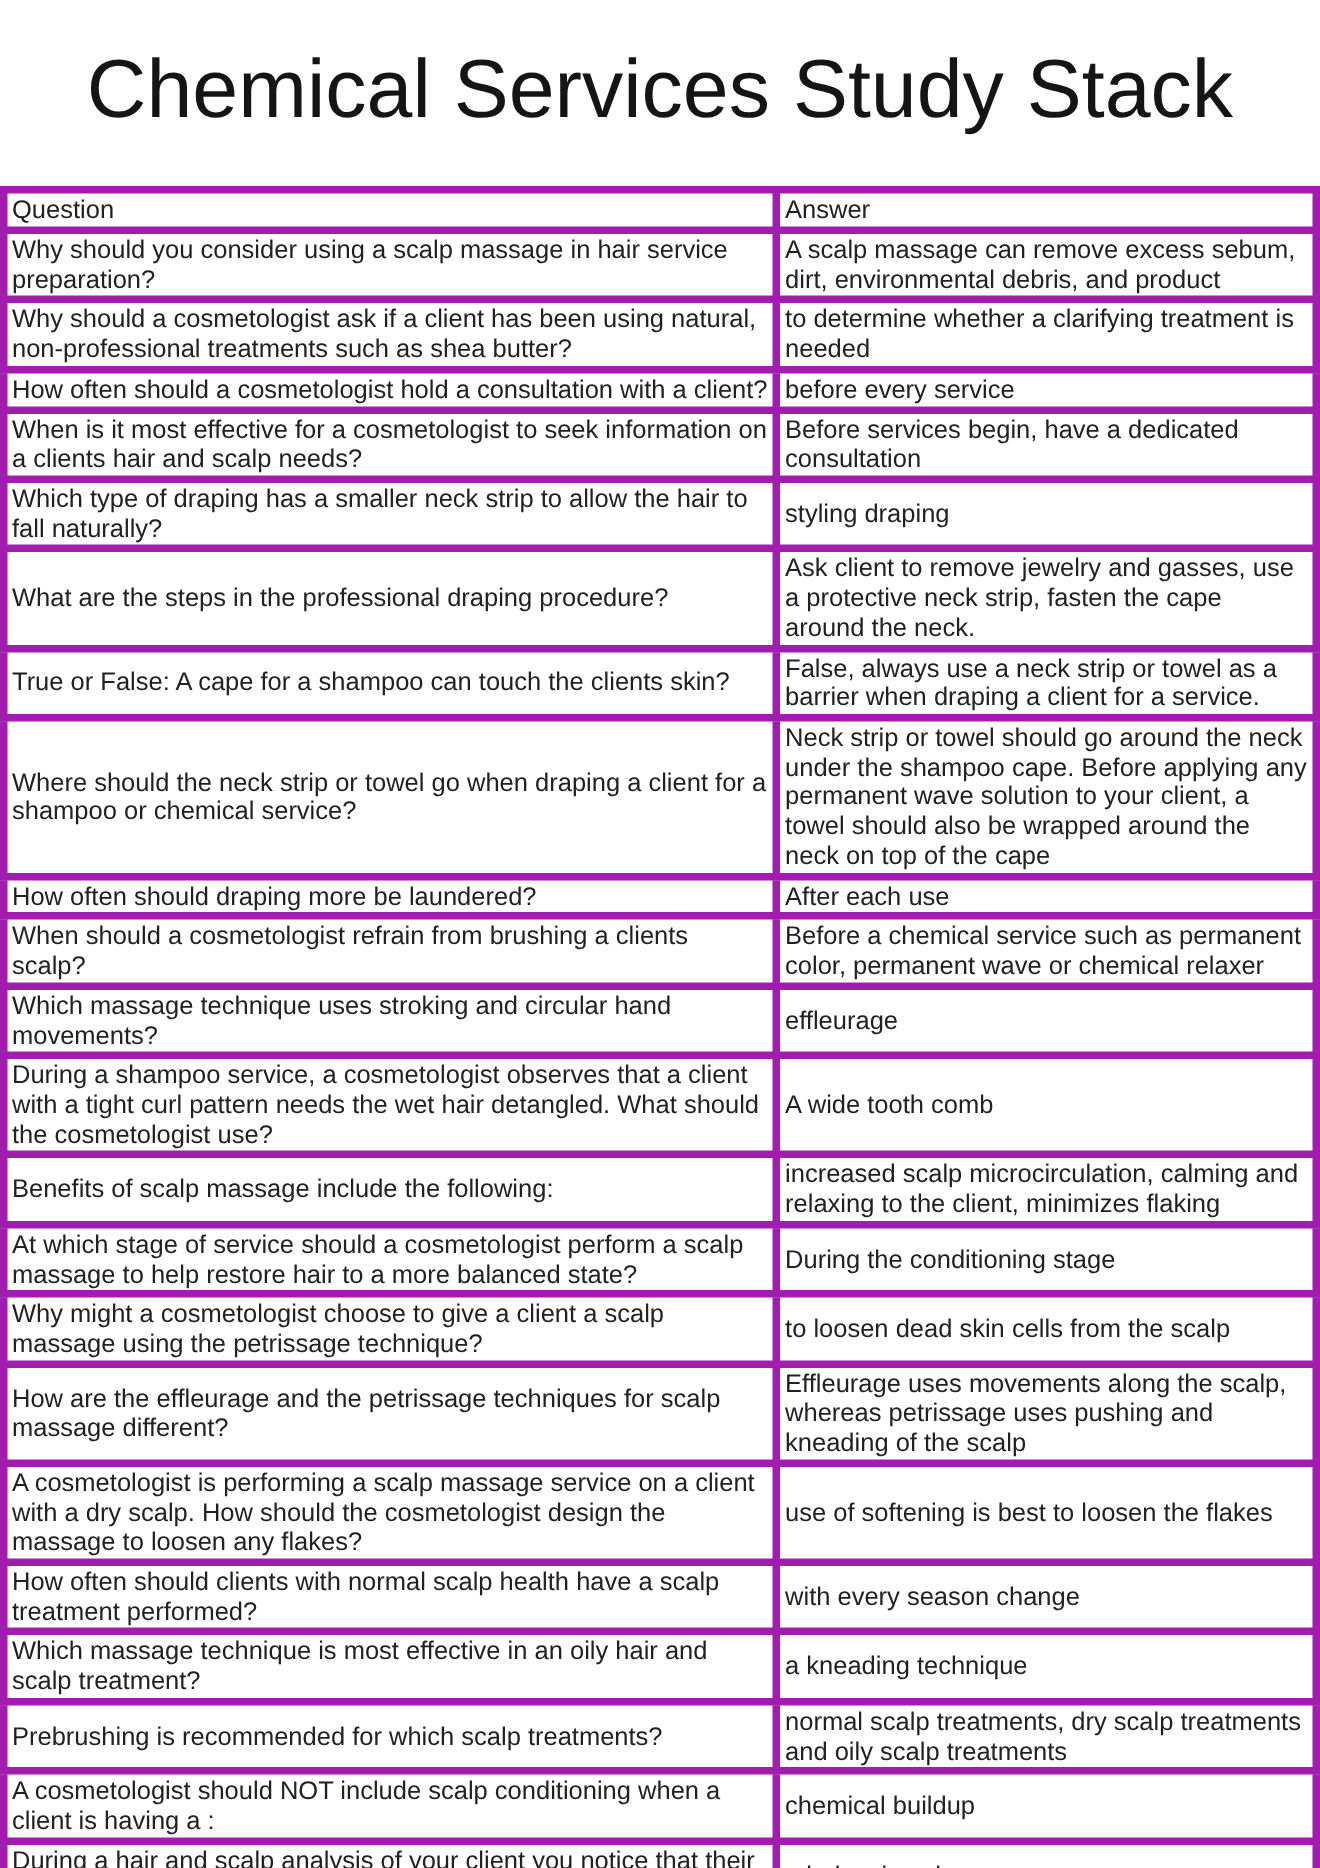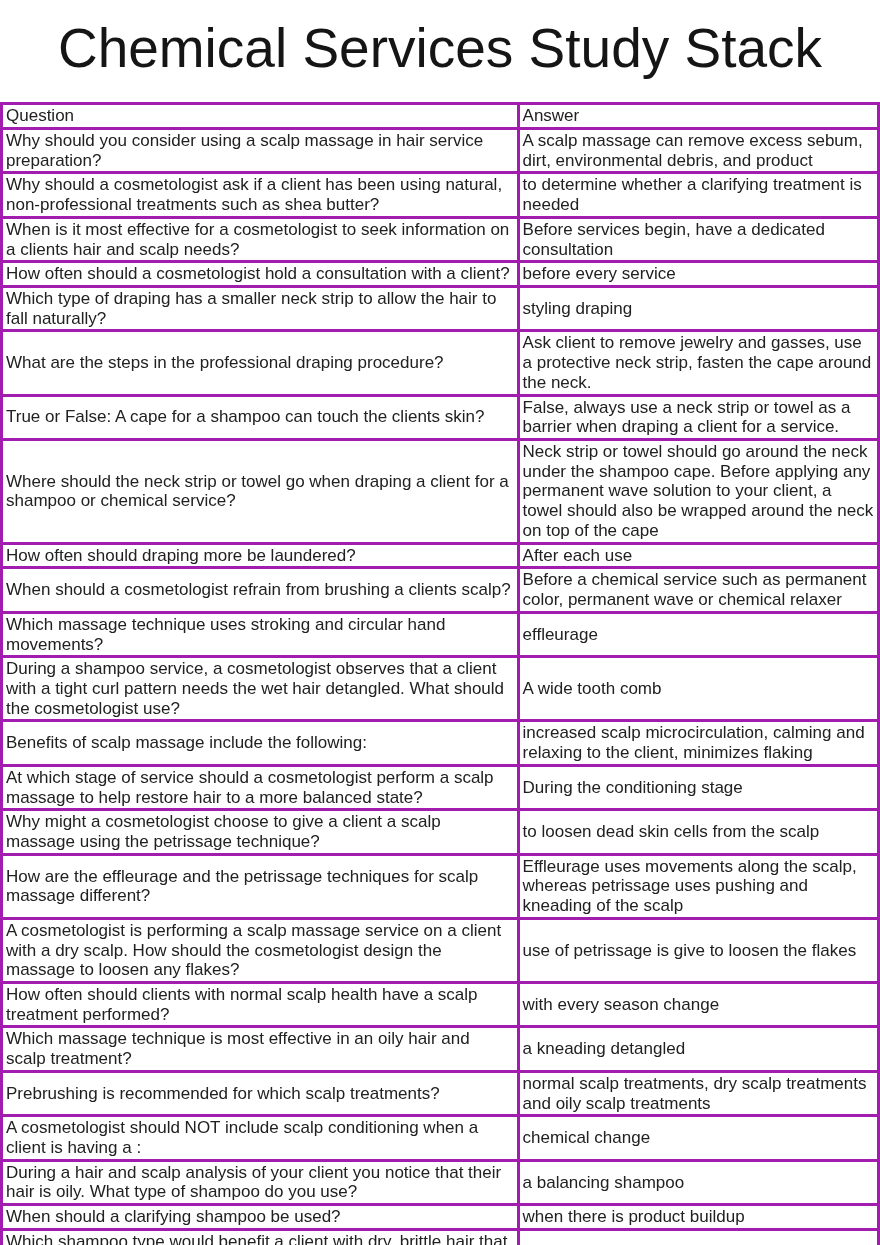--- a/index.html
+++ b/index.html
@@ -12,35 +12,35 @@
     min-height: 1245px;
     background: #ffffff;
     font-family: "Liberation Sans", sans-serif;
     box-sizing: border-box;
   }
   .page-title {
     text-align: center;
     font-size: 55px;
     font-weight: 300;
     color: #151515;
-    margin: 3px;
+    margin: 14px;
     padding: 8px 0 14px 0;
     line-height: 1.35;
     letter-spacing: 0px;
   }
   table.study-table {
     width: 100%;
     border-collapse: collapse;
     table-layout: fixed;
   }
   col.q-col { width: 58.9%; }
   col.a-col { width: 41.1%; }
   table.study-table th,
   table.study-table td {
-    border: 3px solid #a21caf;
+    border: 5px solid #a21caf;
     padding: 1px 3px;
     font-size: 17px;
     line-height: 1.16;
     color: #212121;
     font-weight: 400;
     text-align: left;
     vertical-align: middle;
     word-wrap: break-word;
   }
   table.study-table th {
@@ -67,26 +67,26 @@
     <tbody>
         <tr>
           <td>Why should you consider using a scalp massage in hair service preparation?</td>
           <td>A scalp massage can remove excess sebum, dirt, environmental debris, and product</td>
         </tr>
         <tr>
           <td>Why should a cosmetologist ask if a client has been using natural, non-professional treatments such as shea butter?</td>
           <td>to determine whether a clarifying treatment is needed</td>
         </tr>
         <tr>
+          <td>How often should a cosmetologist hold a consultation with a client?</td>
+          <td>before every service</td>
+        </tr>
+        <tr>
           <td>When is it most effective for a cosmetologist to seek information on a clients hair and scalp needs?</td>
           <td>Before services begin, have a dedicated consultation</td>
-        </tr>
-        <tr>
-          <td>How often should a cosmetologist hold a consultation with a client?</td>
-          <td>before every service</td>
         </tr>
         <tr>
           <td>Which type of draping has a smaller neck strip to allow the hair to fall naturally?</td>
           <td>styling draping</td>
         </tr>
         <tr>
           <td>What are the steps in the professional draping procedure?</td>
           <td>Ask client to remove jewelry and gasses, use a protective neck strip, fasten the cape around the neck.</td>
         </tr>
         <tr>
@@ -124,37 +124,37 @@
         <tr>
           <td>Why might a cosmetologist choose to give a client a scalp massage using the petrissage technique?</td>
           <td>to loosen dead skin cells from the scalp</td>
         </tr>
         <tr>
           <td>How are the effleurage and the petrissage techniques for scalp massage different?</td>
           <td>Effleurage uses movements along the scalp, whereas petrissage uses pushing and kneading of the scalp</td>
         </tr>
         <tr>
           <td>A cosmetologist is performing a scalp massage service on a client with a dry scalp. How should the cosmetologist design the massage to loosen any flakes?</td>
-          <td>use of petrissage is give to loosen the flakes</td>
+          <td>use of softening is best to loosen the flakes</td>
         </tr>
         <tr>
           <td>How often should clients with normal scalp health have a scalp treatment performed?</td>
           <td>with every season change</td>
         </tr>
         <tr>
           <td>Which massage technique is most effective in an oily hair and scalp treatment?</td>
-          <td>a kneading detangled</td>
+          <td>a kneading technique</td>
         </tr>
         <tr>
           <td>Prebrushing is recommended for which scalp treatments?</td>
           <td>normal scalp treatments, dry scalp treatments and oily scalp treatments</td>
         </tr>
         <tr>
           <td>A cosmetologist should NOT include scalp conditioning when a client is having a :</td>
-          <td>chemical change</td>
+          <td>chemical buildup</td>
         </tr>
         <tr>
           <td>During a hair and scalp analysis of your client you notice that their hair is oily. What type of shampoo do you use?</td>
           <td>a balancing shampoo</td>
         </tr>
         <tr>
           <td>When should a clarifying shampoo be used?</td>
           <td>when there is product buildup</td>
         </tr>
         <tr>

